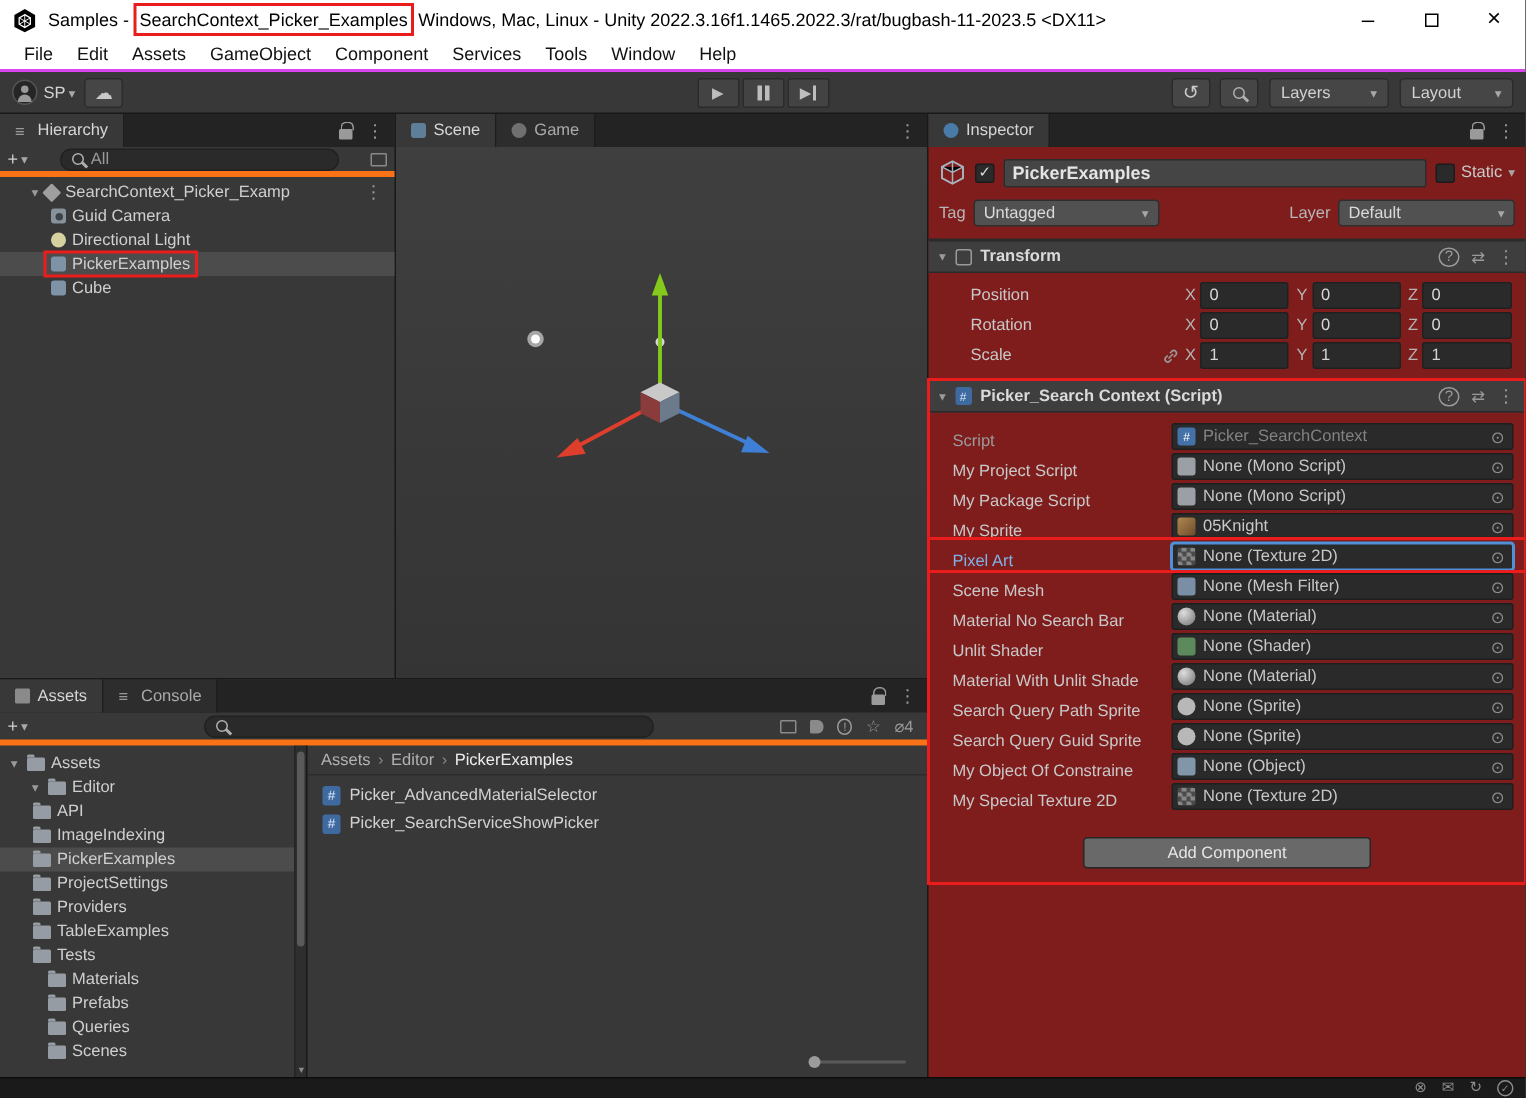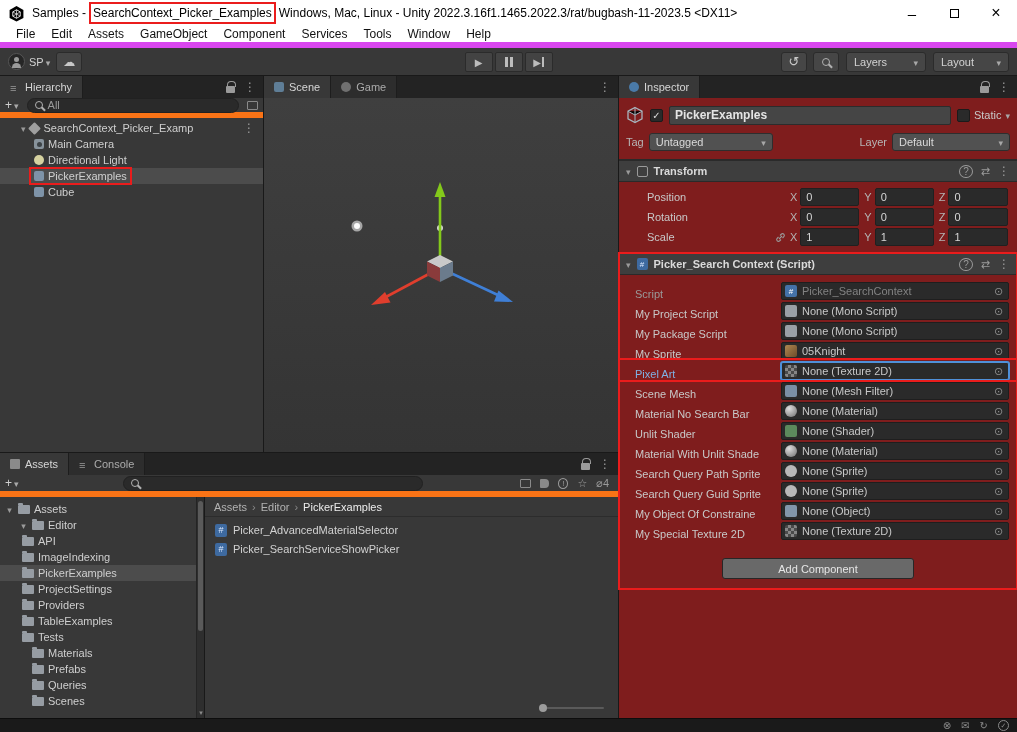--- a/index.html
+++ b/index.html
@@ -12,21 +12,21 @@
   .ulogo{width:17px;height:17px;flex:none;margin-right:7px}
   .t-seg{margin-right:5px}
   .t-hl{outline:2px solid #ea1c1c;outline-offset:2px;margin:0 7px 0 2px}
   .wctrl{margin-left:auto;display:flex;height:26px}
   .wbtn{width:42px;display:flex;align-items:center;justify-content:center;color:#000;font-size:14px}
   .g-min::before{content:"–";font-size:15px}
   .maxbox{width:9px;height:9px;border:1.2px solid #000}
   .g-close::before{content:"×";font-size:16px}
 
   
-  .menubar{flex:0 0 22px;background:#ffffff;color:#111;display:flex;padding-left:8px;font-size:12px;border-bottom:6px solid #d946ef}
+  .menubar{flex:0 0 22px;background:#ffffff;color:#111;display:flex;padding-left:8px;font-size:12px;border-bottom:2px solid #d946ef}
   .menu-item{padding:0 8px;height:100%;display:flex;align-items:center}
 
   
   .toolbar{flex:0 0 28px;background:#383838;border-bottom:1px solid #191919;display:flex;align-items:center;padding:0 8px;position:relative}
   .avatar{width:17px;height:17px;border-radius:50%;background:#262626;border:1px solid #555;position:relative;margin-right:4px}
   .avatar::before{content:"";position:absolute;left:5px;top:3px;width:5px;height:5px;border-radius:50%;background:#9a9a9a}
   .avatar::after{content:"";position:absolute;left:3px;top:9px;width:9px;height:5px;border-radius:5px 5px 0 0;background:#9a9a9a}
   .tb-label{color:#d2d2d2;margin-right:2px}
   .g-caret::before{content:"▾";font-size:9px;color:#a8a8a8}
   .tb-btn{height:20px;min-width:26px;background:#464646;border:1px solid #2b2b2b;border-radius:3px;display:flex;align-items:center;justify-content:center;margin-left:6px;color:#c8c8c8}
@@ -62,21 +62,21 @@
   .ti-hier{background:none;color:#9a9a9a}
   .ti-hier::before{content:"≡";font-size:11px}
   .ti-scene{background:#5f7e97}
   .ti-game{background:#707070;border-radius:5px}
   .ti-proj{background:#8a8a8a;border-radius:1px}
   .ti-cons{background:none;color:#9a9a9a}.ti-cons::before{content:"≡";font-size:11px}
   .ti-insp{background:#4a7aa8;border-radius:5px}
 
   
   .hierarchy{width:264px;flex:none;border-right:1px solid #191919;display:flex;flex-direction:column;background:#383838}
-  .panel-toolbar{height:20px;flex:none;display:flex;align-items:center;gap:8px;padding:0 5px;border-bottom:6px solid #f97316}
+  .panel-toolbar{height:20px;flex:none;display:flex;align-items:center;gap:21px;padding:0 5px;border-bottom:4px solid #f97316}
   .addbtn{display:flex;align-items:center;gap:2px;color:#cfcfcf}
   .g-plus::before{content:"+";font-size:12px}
   .searchbox{flex:1;height:15px;background:#2a2a2a;border:1px solid #212121;border-radius:8px;display:flex;align-items:center;gap:5px;padding:0 7px;color:#9a9a9a}
   .filter-ic{width:11px;height:9px;border:1px solid #8a8a8a;border-radius:1px;flex:none}
   .htree{flex:1;padding-top:2px}
   .hrow{height:16px;display:flex;align-items:center;padding-left:21px}
   .hrow .g-tri{margin-right:2px}
   .g-tri::before{content:"▾";font-size:9px;color:#9a9a9a}
   .hrow-content{display:flex;align-items:center;gap:4px;padding:0 4px;height:16px}
   .hrow.child{padding-left:30px}
@@ -298,21 +298,21 @@
           <div class="htree">
             <div class="hrow">
               <span class="g-tri"></span>
               <span class="uscene-ic"></span>
               <span class="hlabel" style="margin-left:3px">SearchContext_Picker_Examp</span>
               <span class="g-kebab" style="margin-left:auto;margin-right:8px"></span>
             </div>
             <div class="hrow child">
               <span class="hrow-content">
                   <span class="obj-ic ic-cam"></span>
-                  <span class="hlabel">Main Camera</span>
+                  <span class="hlabel">Guid Camera</span>
                 </span>
             </div>
             <div class="hrow child">
               <span class="hrow-content">
                   <span class="obj-ic ic-light"></span>
                   <span class="hlabel">Directional Light</span>
                 </span>
             </div>
             <div class="hrow child sel">
               <span class="hrow-content red-box">

